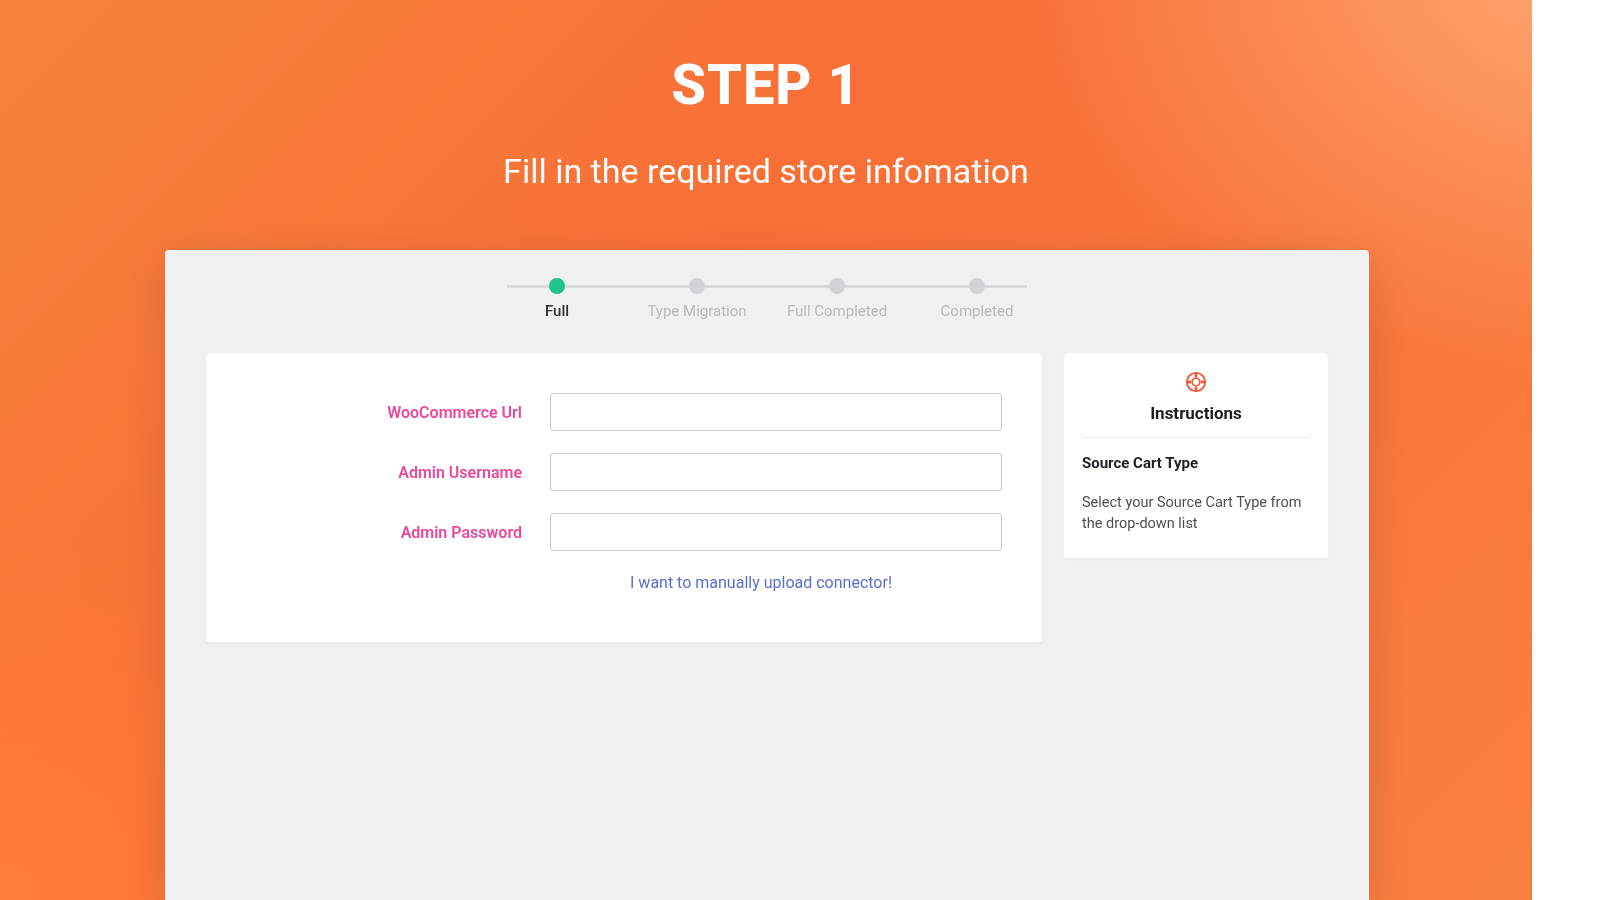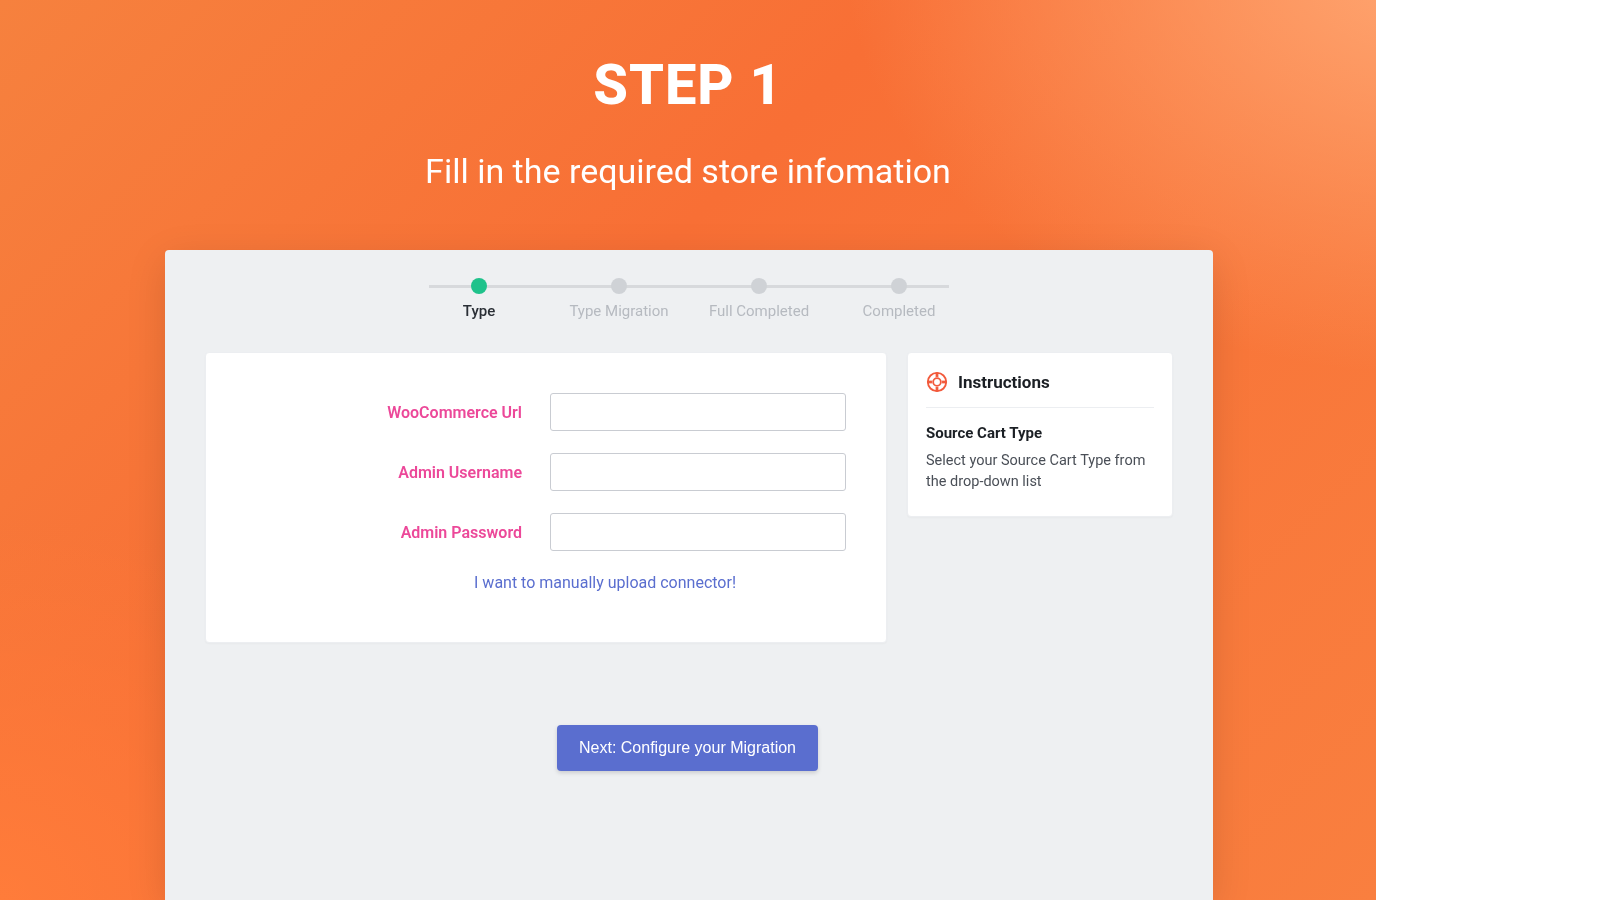--- a/index.html
+++ b/index.html
@@ -1,19 +1,19 @@
 <!DOCTYPE html>
 <html><head>
 <meta charset="utf-8">
 <style>
   * { box-sizing: border-box; margin: 0; padding: 0; }
   html, body { width: 1600px; height: 900px; overflow: hidden; font-family: -apple-system, BlinkMacSystemFont, "Segoe UI", Roboto, Helvetica, Arial, sans-serif; }
 
   .bg {
-    width: 1376px; height: 900px;
+    width: 1532px; height: 900px;
     background:
       radial-gradient(ellipse 1000px 700px at 105% -5%, #ffa874 0%, rgba(255,168,116,0) 60%),
       radial-gradient(ellipse 800px 700px at 0% 100%, #ff7c3a 0%, rgba(255,124,58,0) 55%),
       linear-gradient(135deg, #f6813e 0%, #f86f35 40%, #f97f3f 100%);
     position: relative;
   }
 
   .header {
     position: absolute; top: 52px; left: 0; right: 0;
     text-align: center; color: #fff;
@@ -72,26 +72,26 @@
     padding-right: 110px;
   }
 
   .side {
     width: 266px; background: #fff; border: 1px solid #eceef1; border-radius: 4px;
     padding: 18px 18px 24px; box-shadow: 0 1px 2px rgba(0,0,0,.03);
   }
   .side-head {
     display: flex; align-items: center; gap: 10px;
     font-size: 17px; font-weight: 700; color: #1b1f24;
-    padding-bottom: 14px; border-bottom: 1px solid #eceef1; margin-bottom: 16px;
+    padding-bottom: 14px; border-bottom: 1px solid #eceef1; margin-bottom: 16px; flex-direction: column;
   }
   .lifebuoy {
     width: 22px; height: 22px; display: inline-block;
   }
-  .side-title { font-size: 15px; font-weight: 700; color: #1b1f24; margin-bottom: 8px; }
+  .side-title { font-size: 15px; font-weight: 700; color: #1b1f24; margin-bottom: 20px; }
   .side-body  { font-size: 14.5px; color: #4a4f57; line-height: 1.45; }
 
   .next-btn {
     display: block; margin: 82px 0 0 352px;
     background: #5a6ecf; color: #fff; border: none;
     font-size: 16px; padding: 14px 22px; border-radius: 4px;
     cursor: pointer; box-shadow: 0 2px 4px rgba(0,0,0,.15);
   }
 </style>
 </head>
@@ -102,21 +102,21 @@
   <div class="header">
     <div class="step">STEP 1</div>
     <div class="sub">Fill in the required store infomation</div>
   </div>
 
   <div class="card">
 
     <div class="stepper">
       <div class="step-item active">
         <div class="dot"></div>
-        <div class="step-label">Type</div>
+        <div class="step-label">Full</div>
       </div>
       <div class="step-item">
         <div class="dot"></div>
         <div class="step-label">Type Migration</div>
       </div>
       <div class="step-item">
         <div class="dot"></div>
         <div class="step-label">Full Completed</div>
       </div>
       <div class="step-item">
@@ -160,16 +160,15 @@
             </svg>
           </span>
           <span>Instructions</span>
         </div>
         <div class="side-title">Source Cart Type</div>
         <div class="side-body">Select your Source Cart Type from the drop-down list</div>
       </div>
 
     </div>
 
-    <button class="next-btn">Next: Configure your Migration</button>
 
   </div>
 </div>
 
 </body></html>

